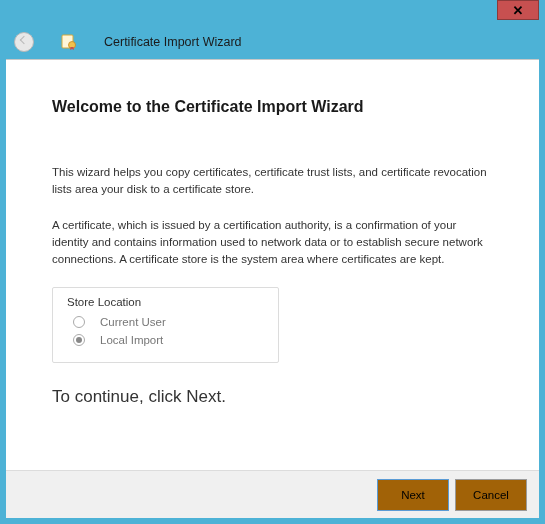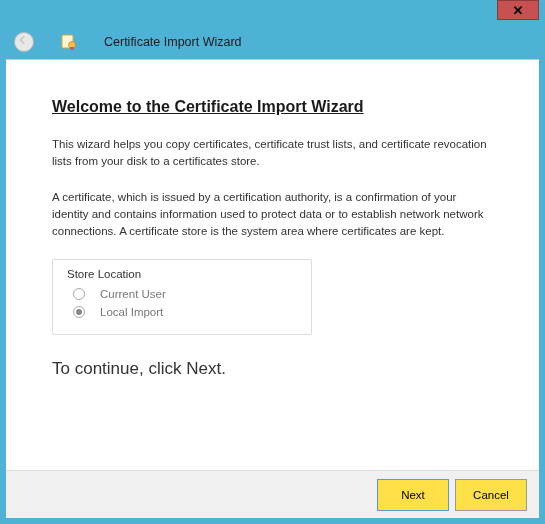--- a/index.html
+++ b/index.html
@@ -81,33 +81,32 @@
   }
   .content {
     flex: 1;
     padding: 38px 46px 0 46px;
     color: #333;
   }
   .page-heading {
     font-size: 16px;
     font-weight: bold;
     color: #1a1a1a;
-    margin-bottom: 20px;
-    text-decoration: underline;
+    margin-bottom: 48px;
   }
   .para {
     font-size: 11.5px;
     color: #333;
     line-height: 1.45;
     margin-bottom: 20px;
   }
   .group {
     border: 1px solid #dcdcdc;
     border-radius: 2px;
-    width: 260px;
+    width: 227px;
     padding: 8px 14px 12px 14px;
     margin-bottom: 24px;
   }
   .group-title {
     font-size: 11.5px;
     color: #333;
     margin-bottom: 8px;
   }
   .radio-row {
     display: flex;
@@ -146,21 +145,21 @@
     display: flex;
     align-items: center;
     justify-content: flex-end;
     padding-right: 12px;
     gap: 6px;
   }
   .btn {
     min-width: 72px;
     height: 32px;
     font-size: 11.5px;
-    background: #fde047;
+    background: #a16207;
     border: 1px solid #9a9a9a;
     cursor: pointer;
     display: flex;
     align-items: center;
     justify-content: center;
     padding: 0 10px;
   }
   .btn.primary {
     border: 1.5px solid #5a9bd5;
   }
@@ -186,23 +185,23 @@
       </svg>
     </div>
     <div class="window-title">Certificate Import Wizard</div>
   </div>
 
   <div class="content-frame">
     <div class="content">
 
       <div class="page-heading">Welcome to the Certificate Import Wizard</div>
 
-      <div class="para">This wizard helps you copy certificates, certificate trust lists, and certificate revocation lists from your disk to a certificates store.</div>
-
-      <div class="para">A certificate, which is issued by a certification authority, is a confirmation of your identity and contains information used to protect data or to establish network network connections. A certificate store is the system area where certificates are kept.</div>
+      <div class="para">This wizard helps you copy certificates, certificate trust lists, and certificate revocation lists area your disk to a certificate store.</div>
+
+      <div class="para">A certificate, which is issued by a certification authority, is a confirmation of your identity and contains information used to network data or to establish secure network connections. A certificate store is the system area where certificates are kept.</div>
 
       <div class="group">
         <div class="group-title">Store Location</div>
 
         <div class="radio-row">
           <span class="radio"></span>
           <span>Current User</span>
         </div>
 
         <div class="radio-row">

